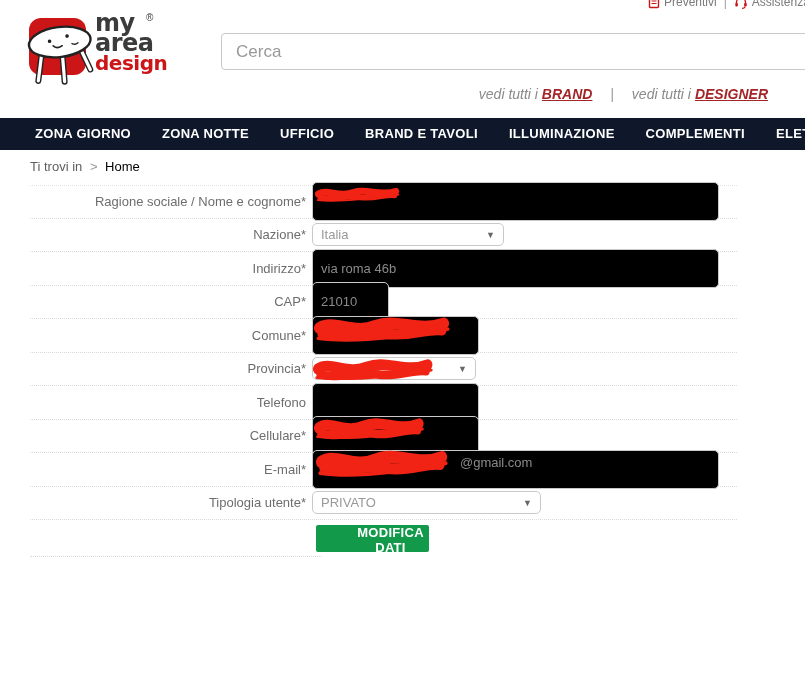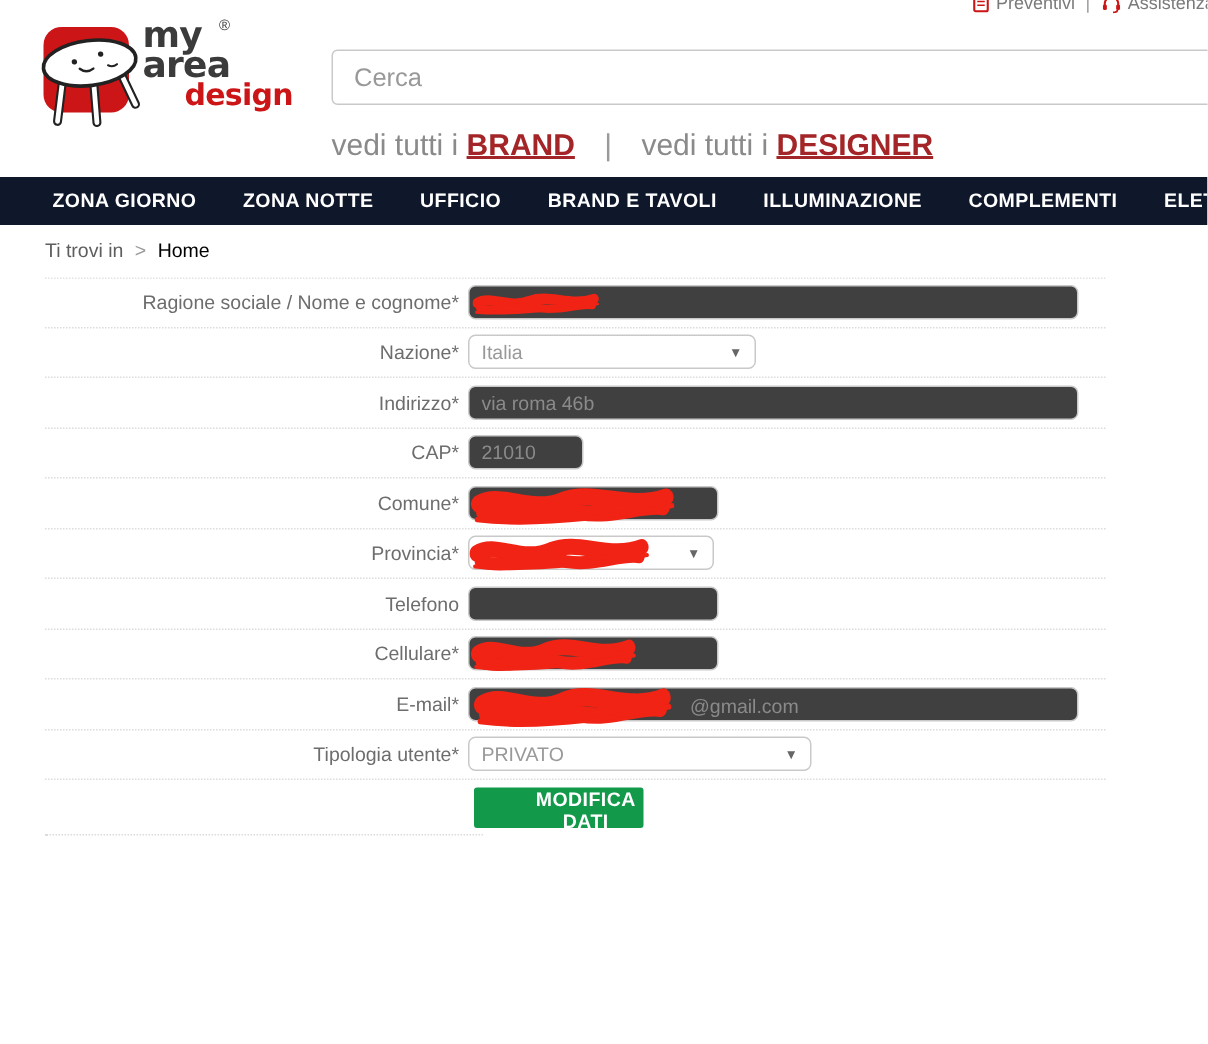--- a/index.html
+++ b/index.html
@@ -21,42 +21,42 @@
 
   
   .logo { position:absolute; left:28px; top:12px; width:170px; height:66px; cursor:pointer; }
   .logo-square {
     position:absolute; left:1px; top:6px; width:57px; height:57px;
     background:#cc1517; border-radius:12px;
   }
   .logo-table { position:absolute; left:-8px; top:-2px; }
   .logo-text { position:absolute; left:67px; top:1px; line-height:20px; letter-spacing:-0.5px; }
   .logo-text .w { font-size:24px; color:#3b3b3b; font-weight:bold; display:block; font-family:"DejaVu Sans", sans-serif;}
-  .logo-text .d { font-size:20px; color:#cc1517; font-weight:bold; display:block; font-family:"DejaVu Sans", sans-serif;margin-left:28px;}
+  .logo-text .d { font-size:20px; color:#cc1517; font-weight:bold; display:block; font-family:"DejaVu Sans", sans-serif;}
   .logo-reg { position:absolute; left:118px; top:0; font-size:10px; color:#3b3b3b; }
 
   
   .search {
     position:absolute; left:221px; top:33px; width:659px; height:37px;
     border:1px solid #c9c9c9; border-radius:4px; background:#fff;
     display:flex; align-items:center;
   }
   .search input {
     flex:1; border:none; outline:none; height:100%; padding:0 14px;
     font-family:"Liberation Sans", sans-serif; font-size:17px; color:#8a8a8a; background:transparent;
   }
   .search input::placeholder { color:#999; }
   .search .search-btn {
     border:none; background:transparent; padding:0 10px 0 0; cursor:pointer; display:flex; align-items:center;
   }
 
   
   .quicklinks {
-    position:absolute; left:221px; top:86px; width:547px; text-align:left;
-    font-size:20px; color:#8a8a8a;
+    position:absolute; left:221px; top:86px; width:547px; text-align:right;
+    font-size:14px; color:#8a8a8a;font-style:italic;
   }
   .quicklinks a { color:#a42528; font-weight:bold; text-decoration:underline; cursor:pointer; }
   .quicklinks .bar { margin:0 14px; color:#9a9a9a; }
 
   
   .nav {
     position:absolute; left:0; top:118px; width:805px; height:32px;
     background:#0f172a; overflow:hidden;
   }
   .nav ul {
@@ -78,23 +78,23 @@
     display:flex; align-items:center; height:33.5px;
     border-bottom:1px dotted #dcdcdc;
   }
   .frow:first-child { border-top:1px dotted #e3e3e3; }
   .flabel {
     width:282px; flex:none; text-align:right; padding-right:6px;
     font-size:13px; color:#6d6d6d;
   }
   .fctrl { flex:1; position:relative; display:flex; }
   .tbox {
-    height:23px; border:1px solid #c9c9c9; border-radius:5px;
+    height:39px; border:1px solid #c9c9c9; border-radius:5px;
     font-family:"Liberation Sans", sans-serif; font-size:13px; color:#8a8a8a;
-    padding:0 8px; outline:none; background:#404040;
+    padding:0 8px; outline:none; background:#000000;
   }
   .w-wide { width:407px; }
   .w-naz { width:192px; }
   .w-cap { width:77px; }
   .w-med { width:167px; }
   .w-prov { width:164px; }
   .w-tipo { width:229px; }
   .fselect {
     height:23px; border:1px solid #c9c9c9; border-radius:5px; background:#fff;
     display:flex; align-items:center; justify-content:space-between;

